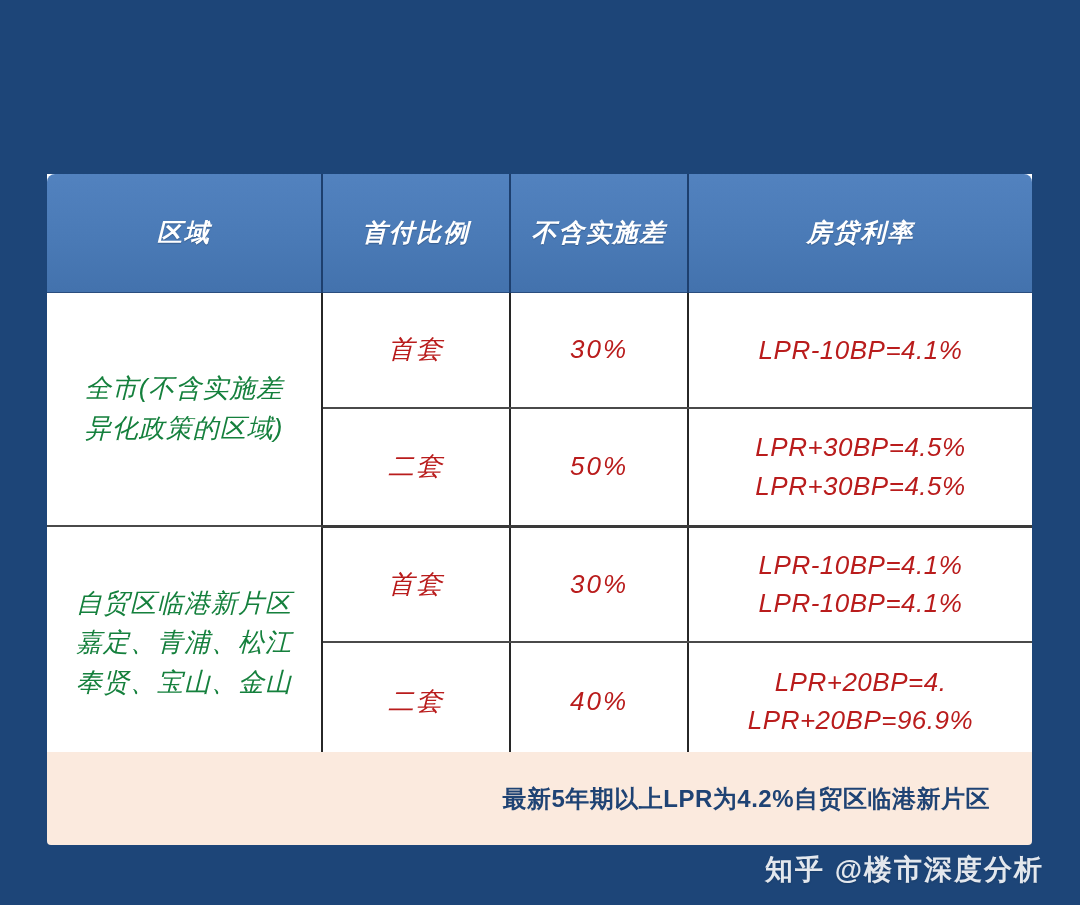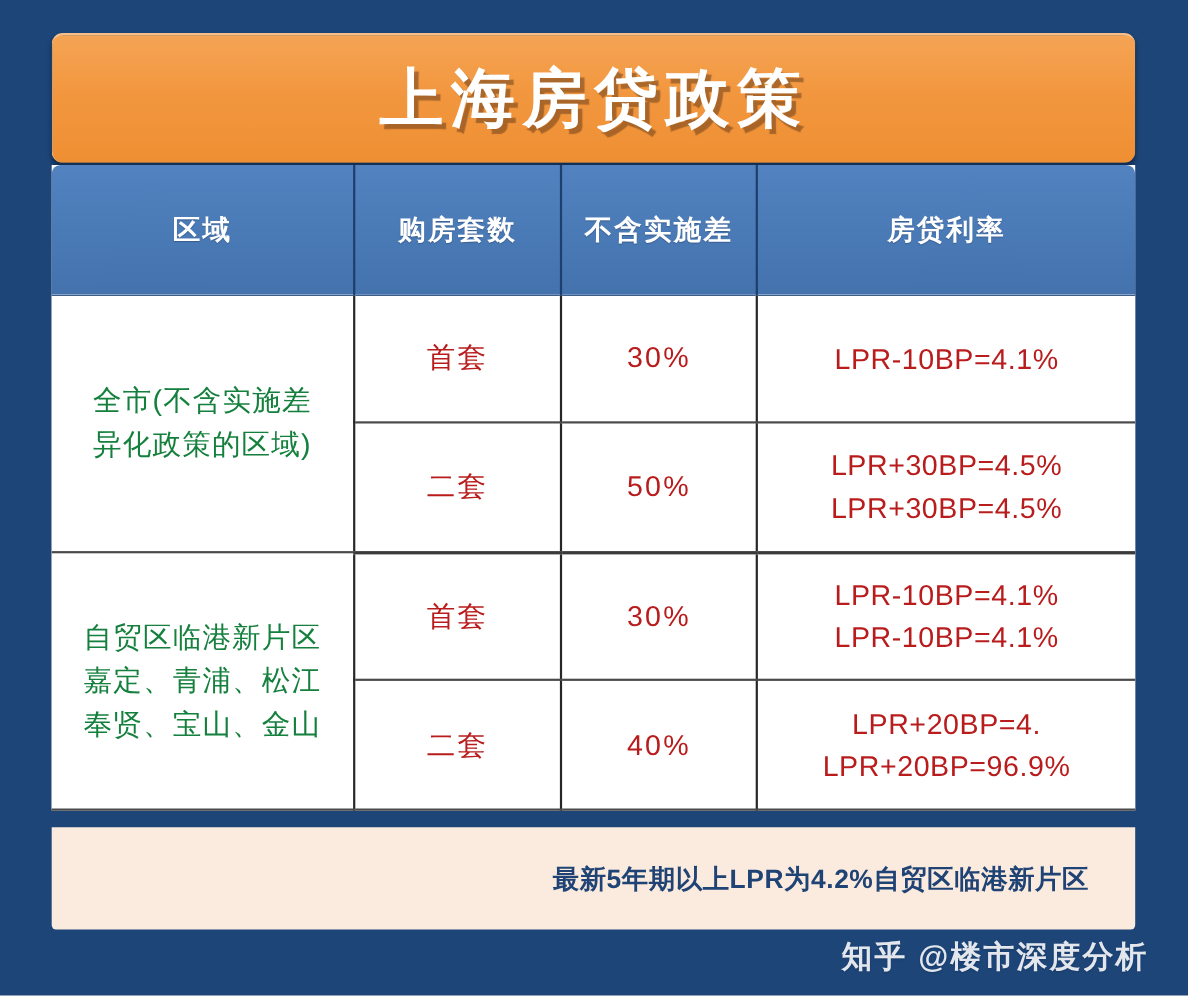--- a/index.html
+++ b/index.html
@@ -48,22 +48,23 @@
     text-shadow: 4px 5px 1px rgba(90,50,20,0.48);
     line-height: 1;
     white-space: nowrap;
     user-select: none;
   }
 
   
   .table-wrap {
     position: absolute;
     left: 47px;
-    top: 150px;
-    width: 985px;
+    top: 174px;
+    width: 985px;
+    font-style: italic;
   }
 
   table.policy {
     width: 985px;
     border-collapse: collapse;
     table-layout: fixed;
     background: #ffffff;
   }
   table.policy col.c-region  { width: 275px; }
   table.policy col.c-count   { width: 188px; }
@@ -169,36 +170,33 @@
     white-space: nowrap;
     text-shadow: 0 1px 2px rgba(0,0,0,0.15);
     user-select: none;
   }
 </style>
 </head>
 <body>
 
 <div class="page">
 
-  <div class="banner">
-    <div class="banner-title">上海房贷政策</div>
-  </div>
 
   <div class="table-wrap">
     <table class="policy">
       <colgroup>
         <col class="c-region">
           <col class="c-count">
           <col class="c-down">
           <col class="c-rate">
       </colgroup>
       <thead>
         <tr class="head-row">
           <th>区域</th>
-          <th>购房套数</th>
+          <th>首付比例</th>
           <th>不含实施差</th>
           <th>房贷利率</th>
         </tr>
       </thead>
       <tbody>
 
         <tr class="r-a">
           <td class="region-cell" rowspan="2">
             <div>全市(不含实施差</div>
             <div>异化政策的区域)</div>

